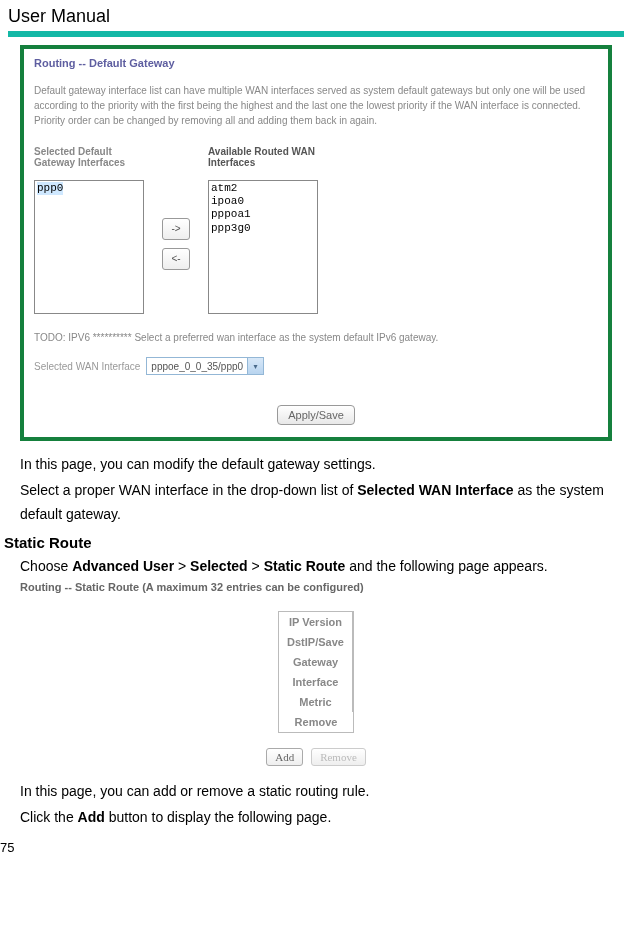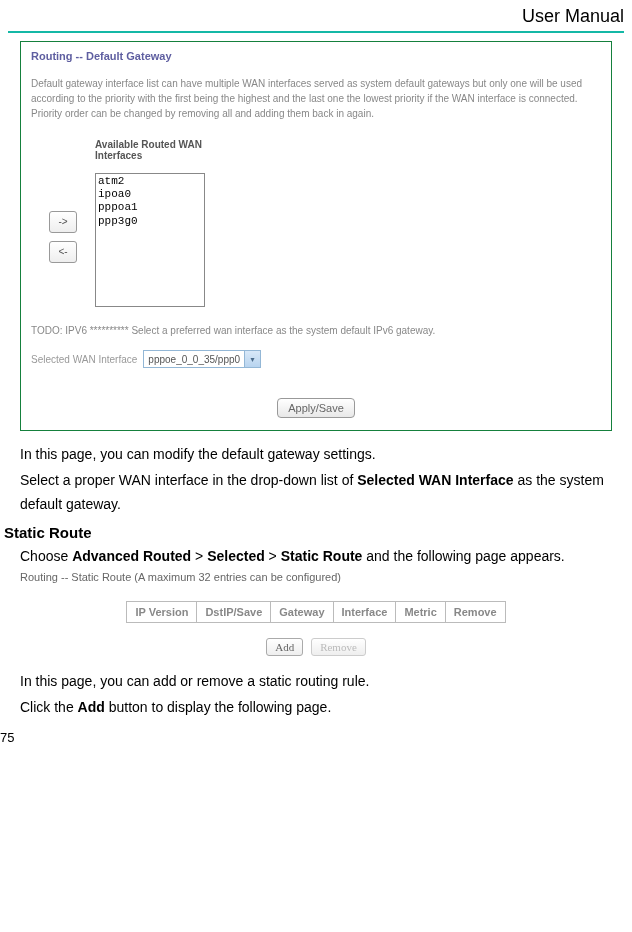--- a/index.html
+++ b/index.html
@@ -10,29 +10,29 @@
     body {
       font-family: Arial, sans-serif;
       background: #fff;
       width: 632px;
       margin: 0 auto;
     }
     .page {
       padding: 0;
     }
     .header {
-      text-align: right;
+      text-align: left;
       font-size: 18px;
       padding: 6px 0 4px 0;
-      border-bottom: 2px solid #14b8a6;
+      border-bottom: 6px solid #14b8a6;
       margin: 0 8px;
     }
     .screenshot1 {
       margin: 8px 20px 12px 20px;
-      border: 1px solid #15803d;
+      border: 4px solid #15803d;
       padding: 8px 10px;
       font-family: Verdana, sans-serif;
       background: #fff;
     }
     .route-title {
       color: #5e5ea0;
       font-size: 11px;
       font-weight: bold;
       margin-bottom: 14px;
     }
@@ -168,29 +168,30 @@
     .justify {
       text-align: justify;
     }
     .screenshot2 {
       margin: 2px 20px 14px 20px;
       font-family: Verdana, sans-serif;
     }
     .sr-title {
       color: #666;
       font-size: 11px;
-      font-weight: normal;
+      font-weight: bold;
       margin-bottom: 18px;
     }
     .sr-table-wrap {
       text-align: center;
     }
     .sr-table {
       display: inline-flex;
       border: 1px solid #bbb;
+      flex-direction: column;
     }
     .sr-th {
       border-right: 1px solid #bbb;
       padding: 4px 8px;
       font-size: 11px;
       color: #888;
       font-weight: bold;
       background: #fff;
     }
     .sr-th:last-child {
@@ -228,20 +229,26 @@
 <body>
 
 <div class="page">
   <div class="header">User Manual</div>
 
   <div class="screenshot1">
     <div class="route-title">Routing -- Default Gateway</div>
     <div class="route-desc">Default gateway interface list can have multiple WAN interfaces served as system default gateways but only one will be used according to the priority with the first being the highest and the last one the lowest priority if the WAN interface is connected. Priority order can be changed by removing all and adding them back in again.</div>
 
     <div class="columns">
+      <div class="col">
+        <div class="col-label">Selected Default Gateway Interfaces</div>
+        <div class="listbox selected">
+          <span class="selected-opt">ppp0</span>
+        </div>
+      </div>
 
       <div class="arrow-col">
         <div class="arrow-btn">-&gt;</div>
         <div class="arrow-btn">&lt;-</div>
       </div>
 
       <div class="col">
         <div class="col-label avail">Available Routed WAN Interfaces</div>
         <div class="listbox">
           <div>atm2</div>
@@ -271,21 +278,21 @@
     <p>In this page, you can modify the default gateway settings.</p>
     <p>
       <span>Select a proper WAN interface in the drop-down list of </span><b>Selected WAN Interface</b><span> as the system default gateway.</span>
     </p>
   </div>
 
   <div class="section-heading">Static Route</div>
 
   <div class="body-text">
     <p class="justify">
-      <span>Choose </span><b>Advanced Routed</b><span> &gt; </span><b>Selected</b><span> &gt; </span><b>Static Route</b><span> and the following page appears.</span>
+      <span>Choose </span><b>Advanced User</b><span> &gt; </span><b>Selected</b><span> &gt; </span><b>Static Route</b><span> and the following page appears.</span>
     </p>
   </div>
 
   <div class="screenshot2">
     <div class="sr-title">Routing -- Static Route (A maximum 32 entries can be configured)</div>
     <div class="sr-table-wrap">
       <div class="sr-table">
         <div class="sr-th">IP Version</div>
         <div class="sr-th">DstIP/Save</div>
         <div class="sr-th">Gateway</div>

